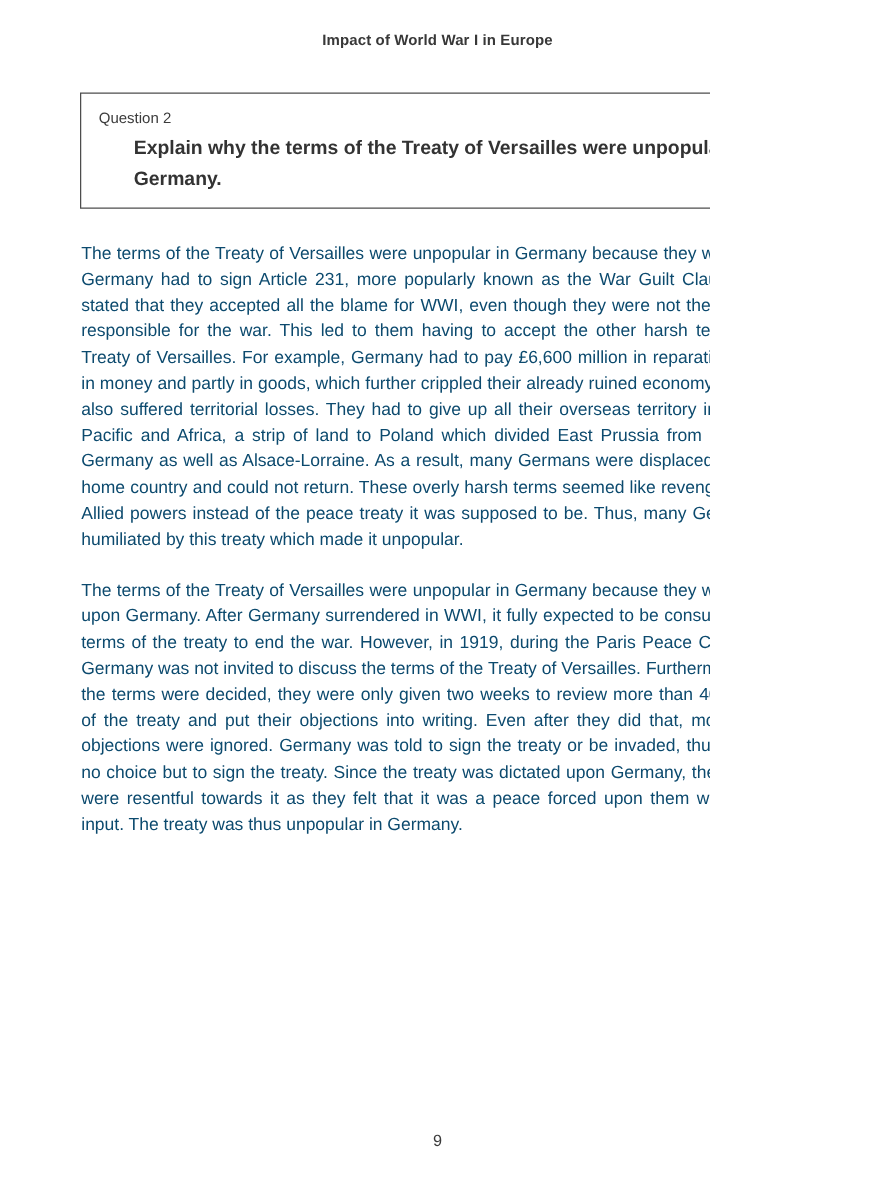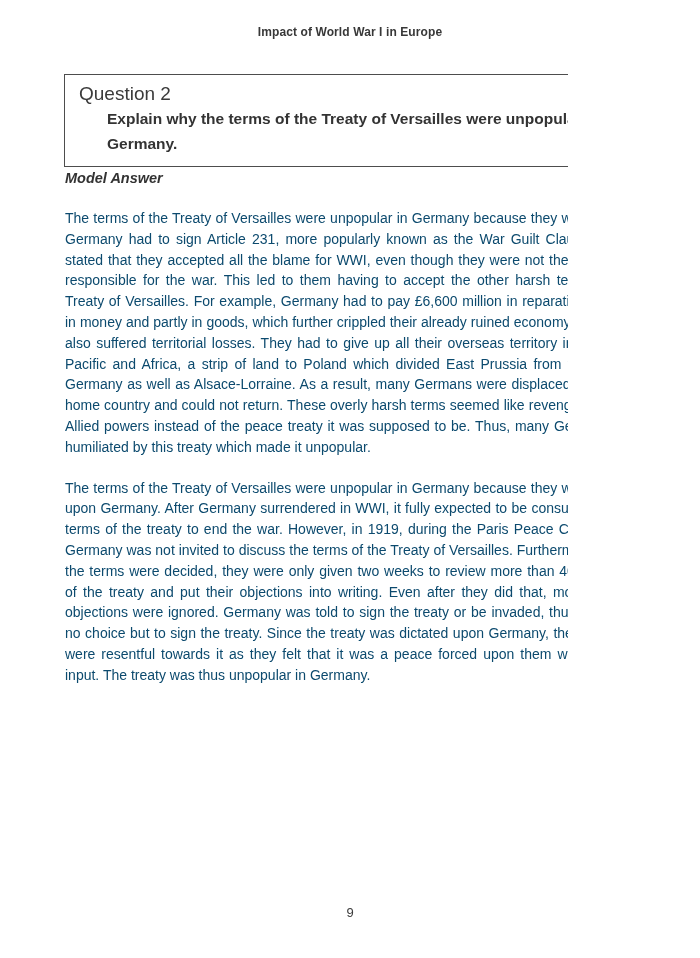--- a/index.html
+++ b/index.html
@@ -30,21 +30,21 @@
     position: absolute;
     left: 64px;
     top: 74px;
     width: 573px;
     min-height: 77px;
     border: 1px solid #4d4d4d;
     padding: 7px 16px 10px 14px;
     background: #ffffff;
   }
   .question-label {
-    font-size: 19px;
+    font-size: 12px;
     font-weight: normal;
     color: #3b3b3b;
     line-height: 24px;
   }
   .question-text {
     font-size: 15.5px;
     font-weight: bold;
     color: #333333;
     line-height: 25px;
     width: 505px;
@@ -95,20 +95,19 @@
 
   <div class="running-header">Impact of World War I in Europe</div>
 
   <div class="question-box">
     <div class="question-label">Question 2</div>
     <div class="question-text">Explain why the terms of the Treaty of Versailles were unpopular in Germany.</div>
     <div class="question-marks">[8]</div>
   </div>
 
   <div class="content">
-    <div class="model-answer-heading">Model Answer</div>
     <p class="answer-paragraph first">The terms of the Treaty of Versailles were unpopular in Germany because they were harsh. Germany had to sign Article 231, more popularly known as the War Guilt Clause, which stated that they accepted all the blame for WWI, even though they were not the only party responsible for the war. This led to them having to accept the other harsh terms in the Treaty of Versailles. For example, Germany had to pay £6,600 million in reparations, partly in money and partly in goods, which further crippled their already ruined economy. Germany also suffered territorial losses. They had to give up all their overseas territory in the Asia-Pacific and Africa, a strip of land to Poland which divided East Prussia from the rest of Germany as well as Alsace-Lorraine. As a result, many Germans were displaced from their home country and could not return. These overly harsh terms seemed like revenge from the Allied powers instead of the peace treaty it was supposed to be. Thus, many Germans felt humiliated by this treaty which made it unpopular.</p>
     <p class="answer-paragraph">The terms of the Treaty of Versailles were unpopular in Germany because they were forced upon Germany. After Germany surrendered in WWI, it fully expected to be consulted on the terms of the treaty to end the war. However, in 1919, during the Paris Peace Conference, Germany was not invited to discuss the terms of the Treaty of Versailles. Furthermore, when the terms were decided, they were only given two weeks to review more than 400 clauses of the treaty and put their objections into writing. Even after they did that, most of their objections were ignored. Germany was told to sign the treaty or be invaded, thus they had no choice but to sign the treaty. Since the treaty was dictated upon Germany, the Germans were resentful towards it as they felt that it was a peace forced upon them without their input. The treaty was thus unpopular in Germany.</p>
   </div>
 
   <div class="page-number">9</div>
 
 </div>
 
 </body></html>

